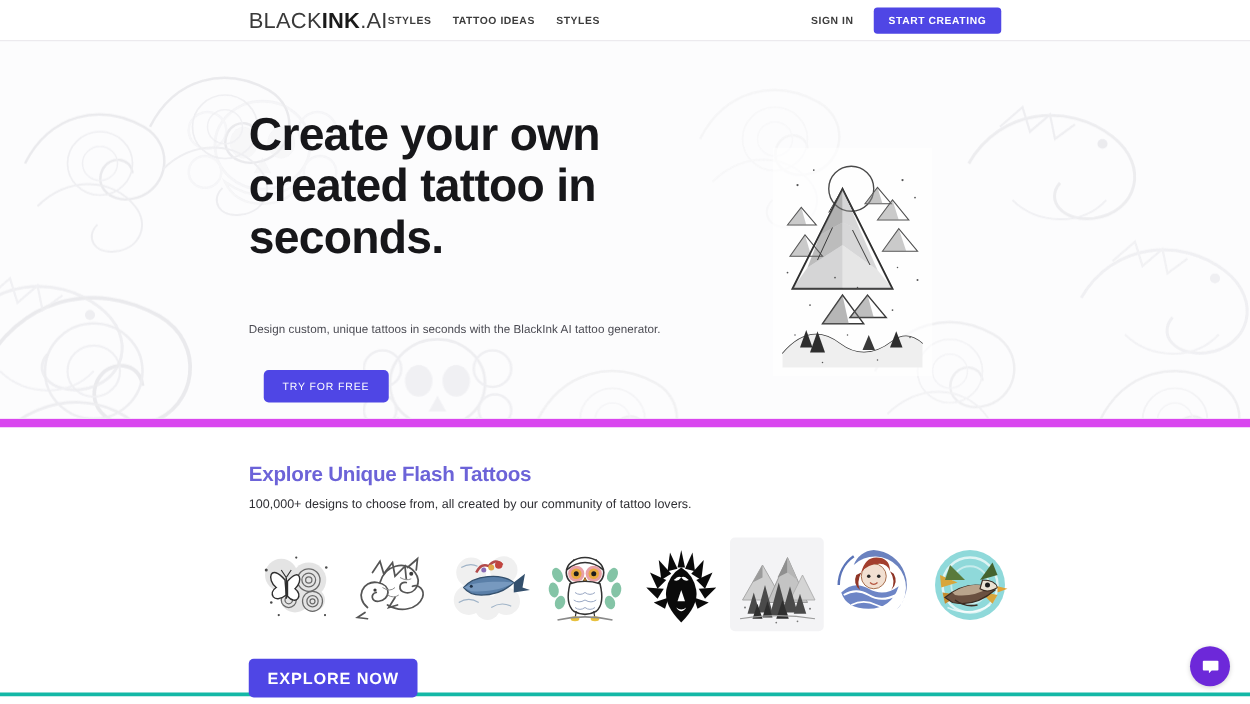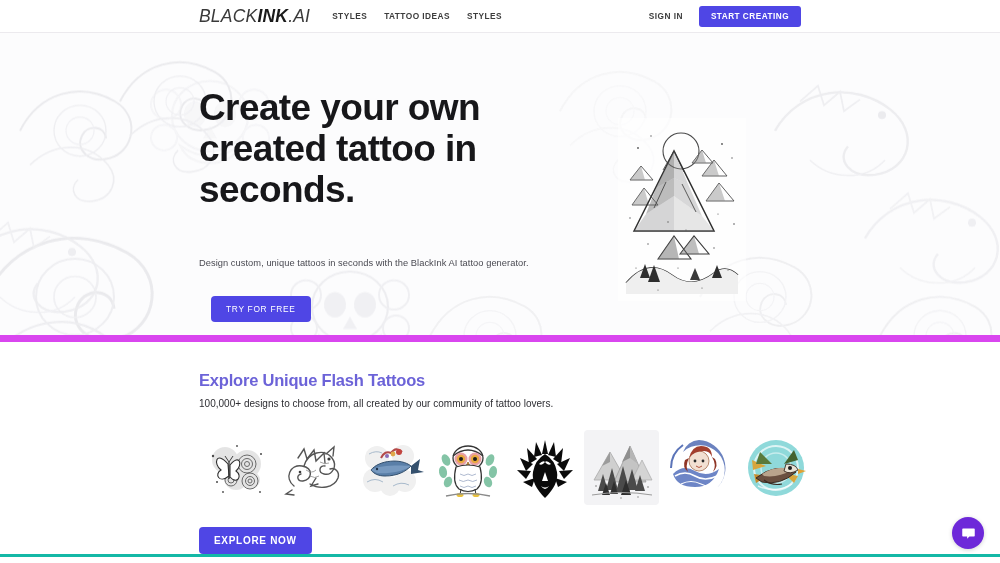--- a/index.html
+++ b/index.html
@@ -29,30 +29,28 @@
     height: 100%;
   }
   .logo {
     font-size: 17.5px;
     letter-spacing: 0.2px;
     color: #2b2b2b;
     white-space: nowrap;
     display: flex;
     align-items: flex-start;
     cursor: pointer;
-    font-style: italic;
   }
   .logo .lw { font-weight: 300; color: #3a3a3a; }
   .logo .lb { font-weight: 700; color: #1a1a1a; }
 
   .nav {
     display: flex;
     align-items: center;
     gap: 17px;
-    margin-left: 22px;
   }
   .nav-item {
     font-size: 8.3px;
     letter-spacing: 0.45px;
     color: #3c3c3c;
     font-weight: 600;
     cursor: pointer;
     white-space: nowrap;
   }
 
@@ -186,21 +184,21 @@
     background: transparent;
     flex-shrink: 0;
   }
   .thumb.active { background: #f3f3f5; }
   .thumb svg { width: 68px; height: 68px; display: block; }
 
   .btn-explore {
     margin-top: 22px;
     background: #4f46e5;
     color: #ffffff;
-    font-size: 10px;
+    font-size: 13px;
     font-weight: 700;
     letter-spacing: 0.7px;
     padding: 8px 15px;
     border: none;
     border-radius: 4px;
     cursor: pointer;
     font-family: "Liberation Sans", sans-serif;
   }
 
   

